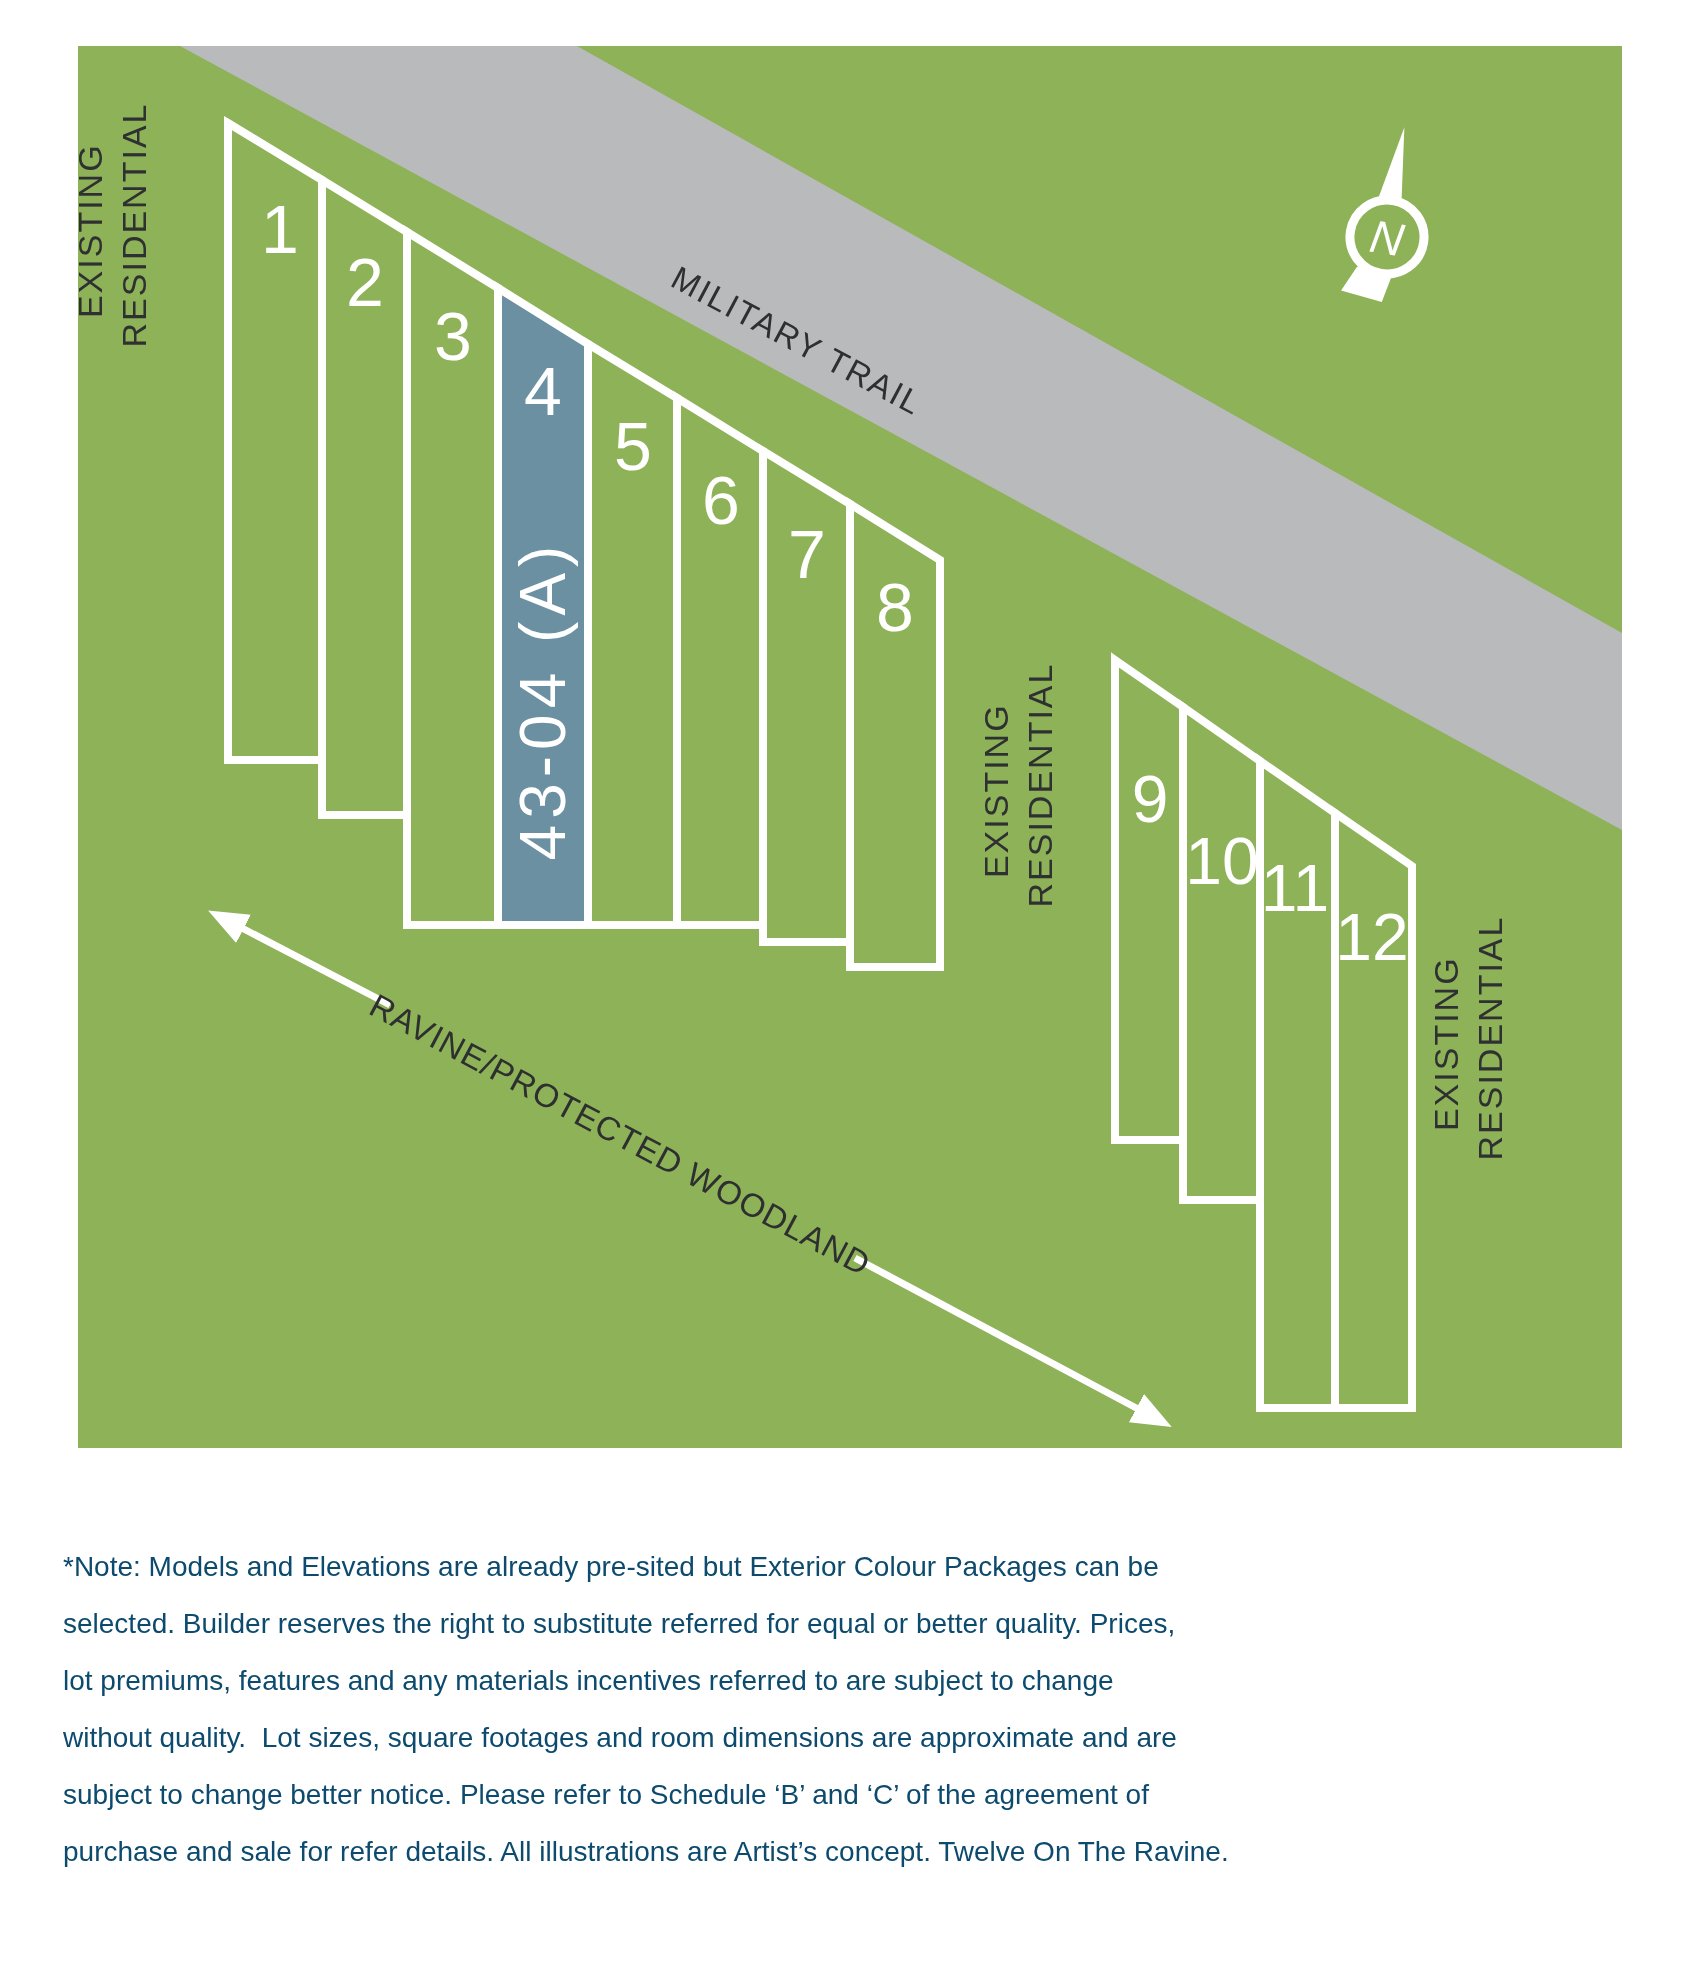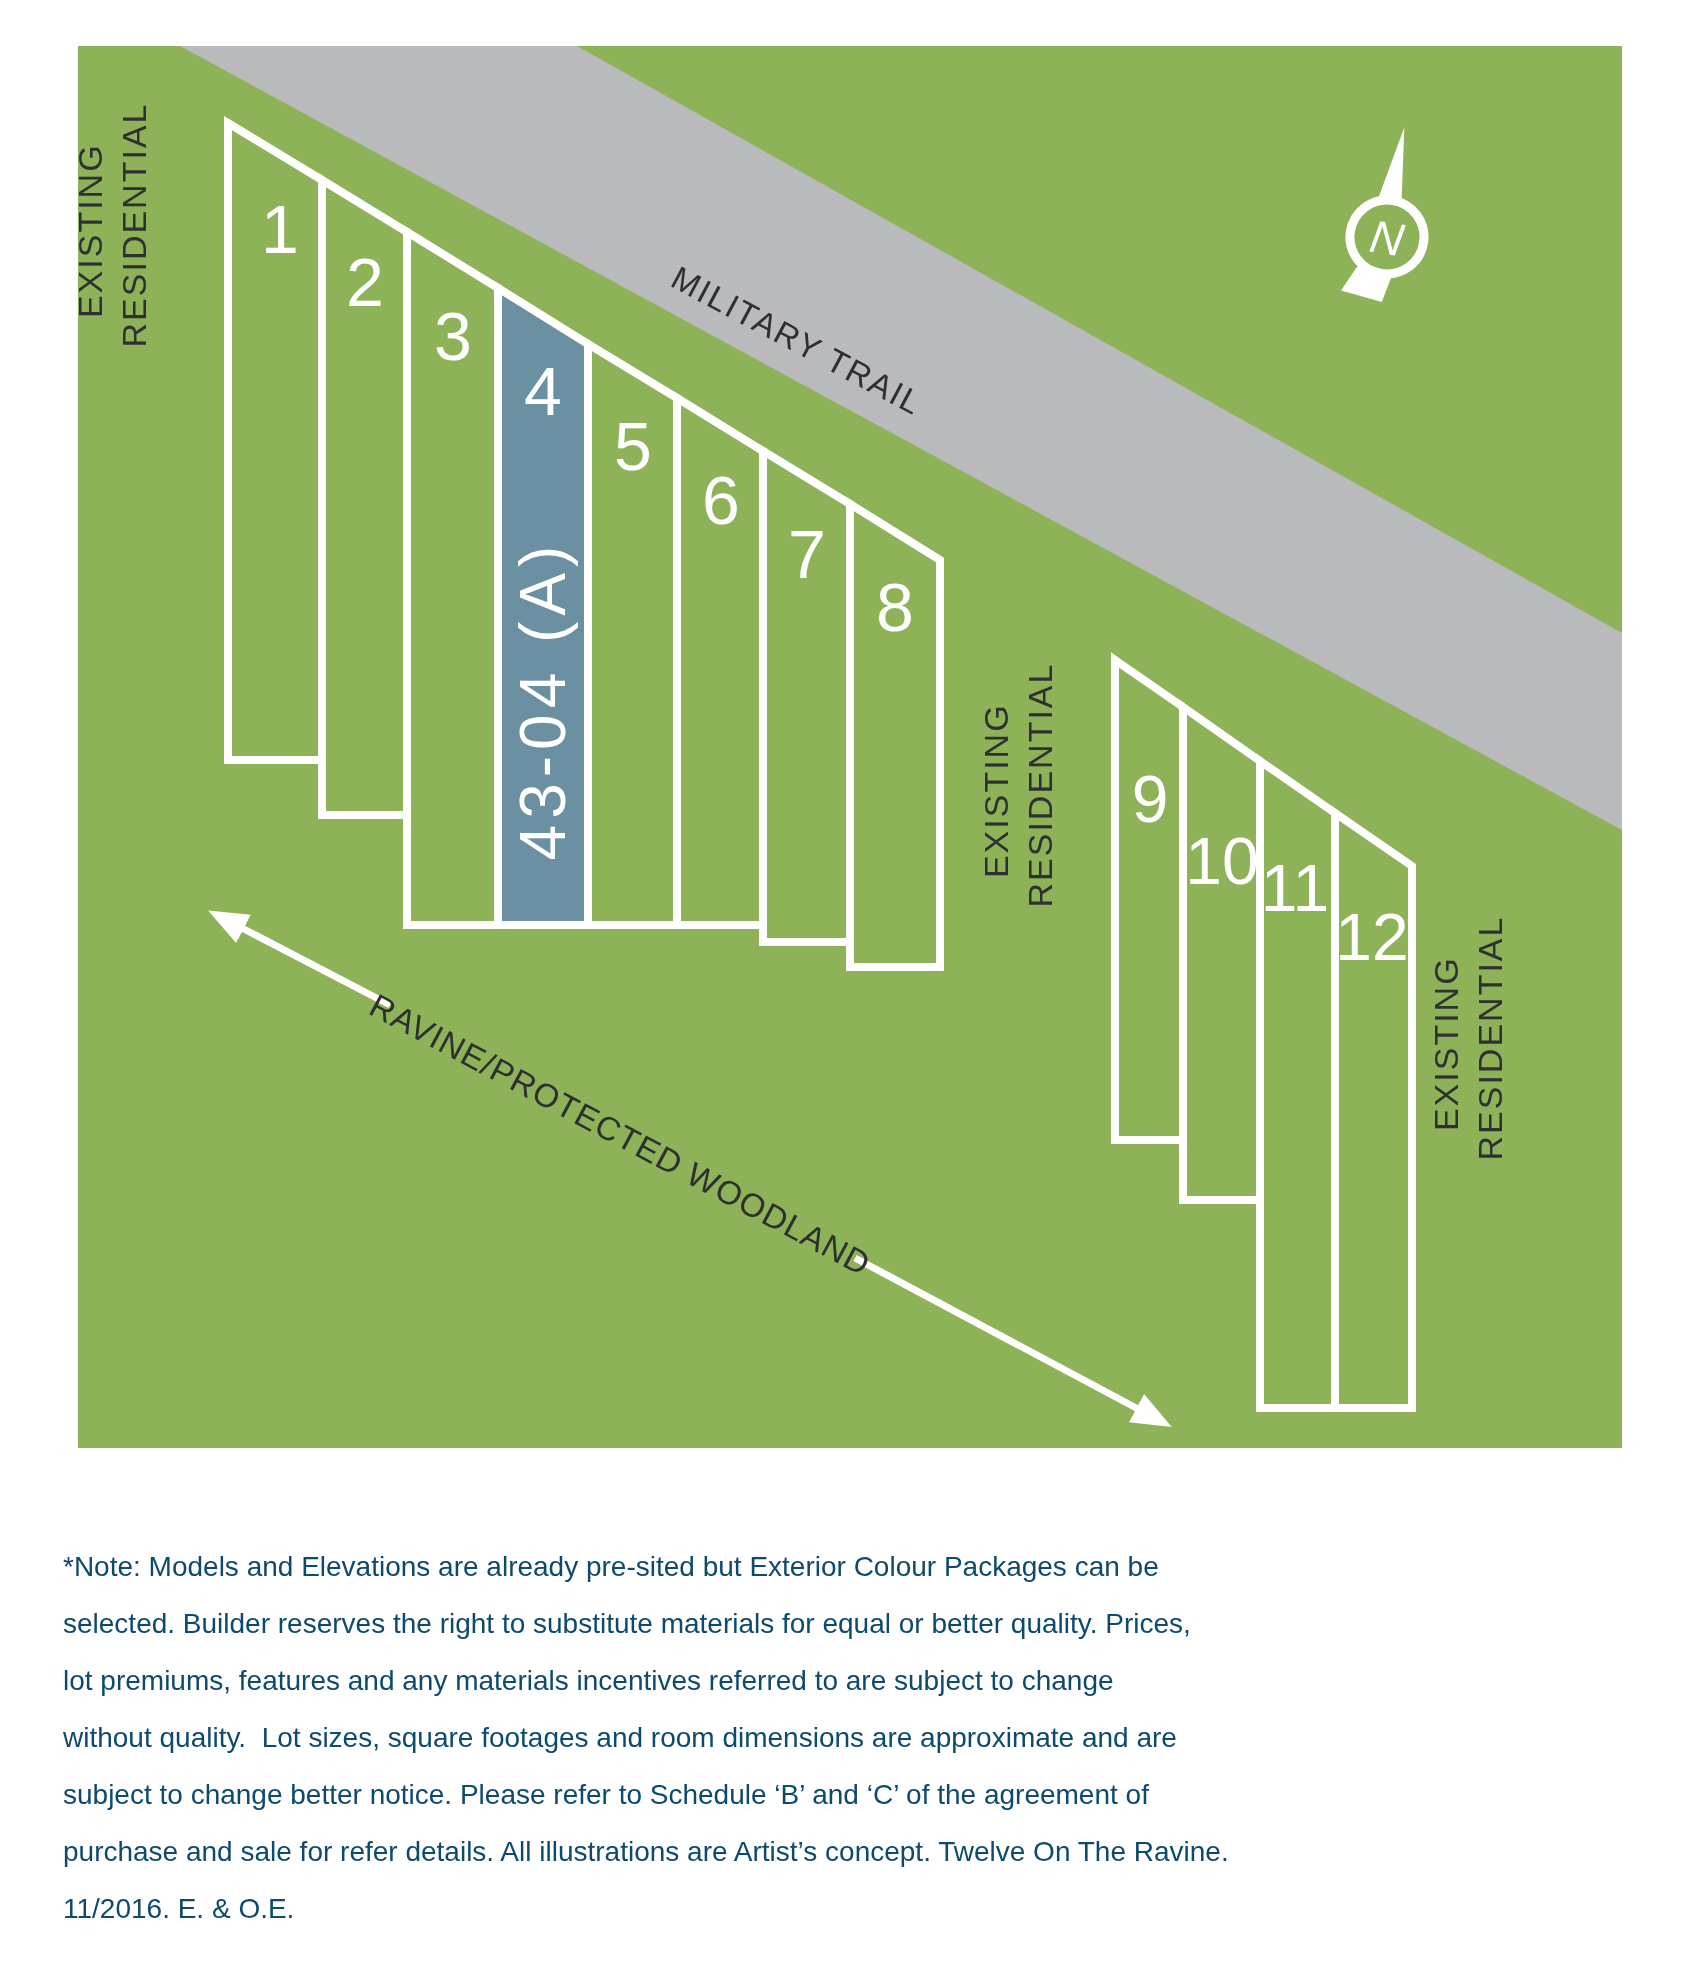--- a/index.html
+++ b/index.html
@@ -90,19 +90,18 @@
   <g transform="rotate(9 1387 237)">
     <polygon points="1387,126 1371,207 1397,210" fill="#ffffff"></polygon>
     <circle cx="1387" cy="237" r="37" stroke="#ffffff" stroke-width="9" fill="#8eb257"></circle>
     <text class="compass-n" x="1387" y="254">N</text>
     <polygon points="1362,271 1398,274 1392,302 1350,297" fill="#ffffff"></polygon>
   </g>
 </svg>
 
 <div class="note">
   <div class="note-line">*Note: Models and Elevations are already pre-sited but Exterior Colour Packages can be</div>
-  <div class="note-line">selected. Builder reserves the right to substitute materials for equal or better quality. Prices,</div>
+  <div class="note-line">selected. Builder reserves the right to substitute referred for equal or better quality. Prices,</div>
   <div class="note-line">lot premiums, features and any materials incentives referred to are subject to change</div>
   <div class="note-line">without quality.  Lot sizes, square footages and room dimensions are approximate and are</div>
   <div class="note-line">subject to change better notice. Please refer to Schedule ‘B’ and ‘C’ of the agreement of</div>
   <div class="note-line">purchase and sale for refer details. All illustrations are Artist’s concept. Twelve On The Ravine.</div>
-  <div class="note-line">11/2016. E. &amp; O.E.</div>
 </div>
 
 </body></html>

